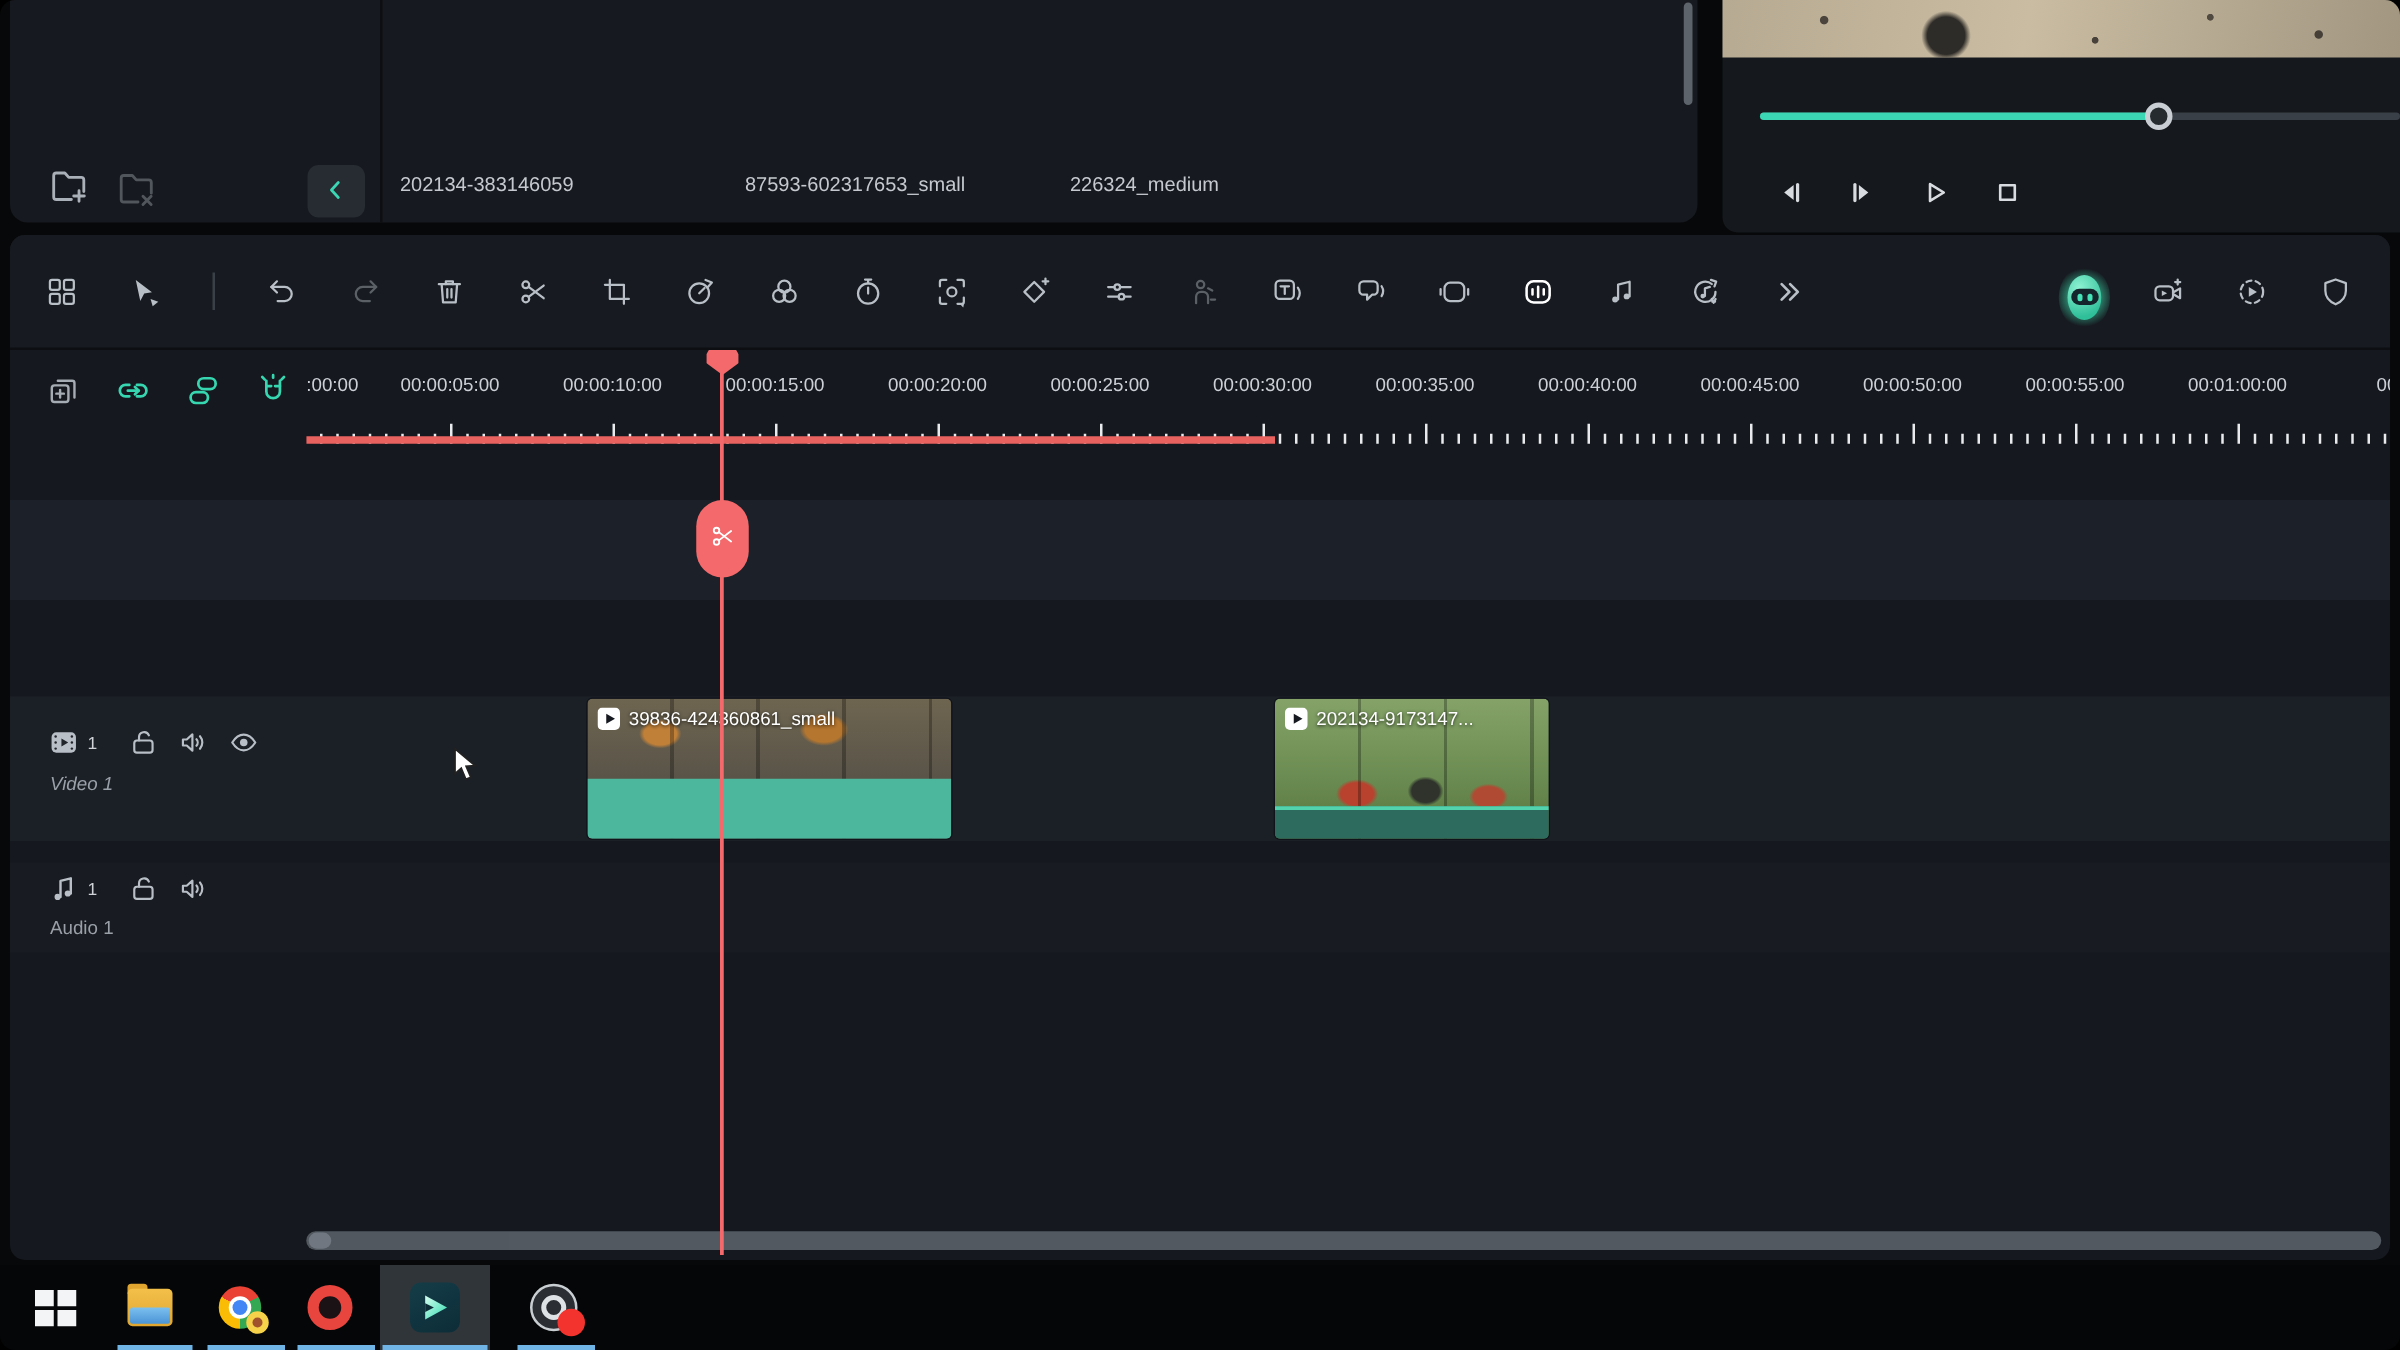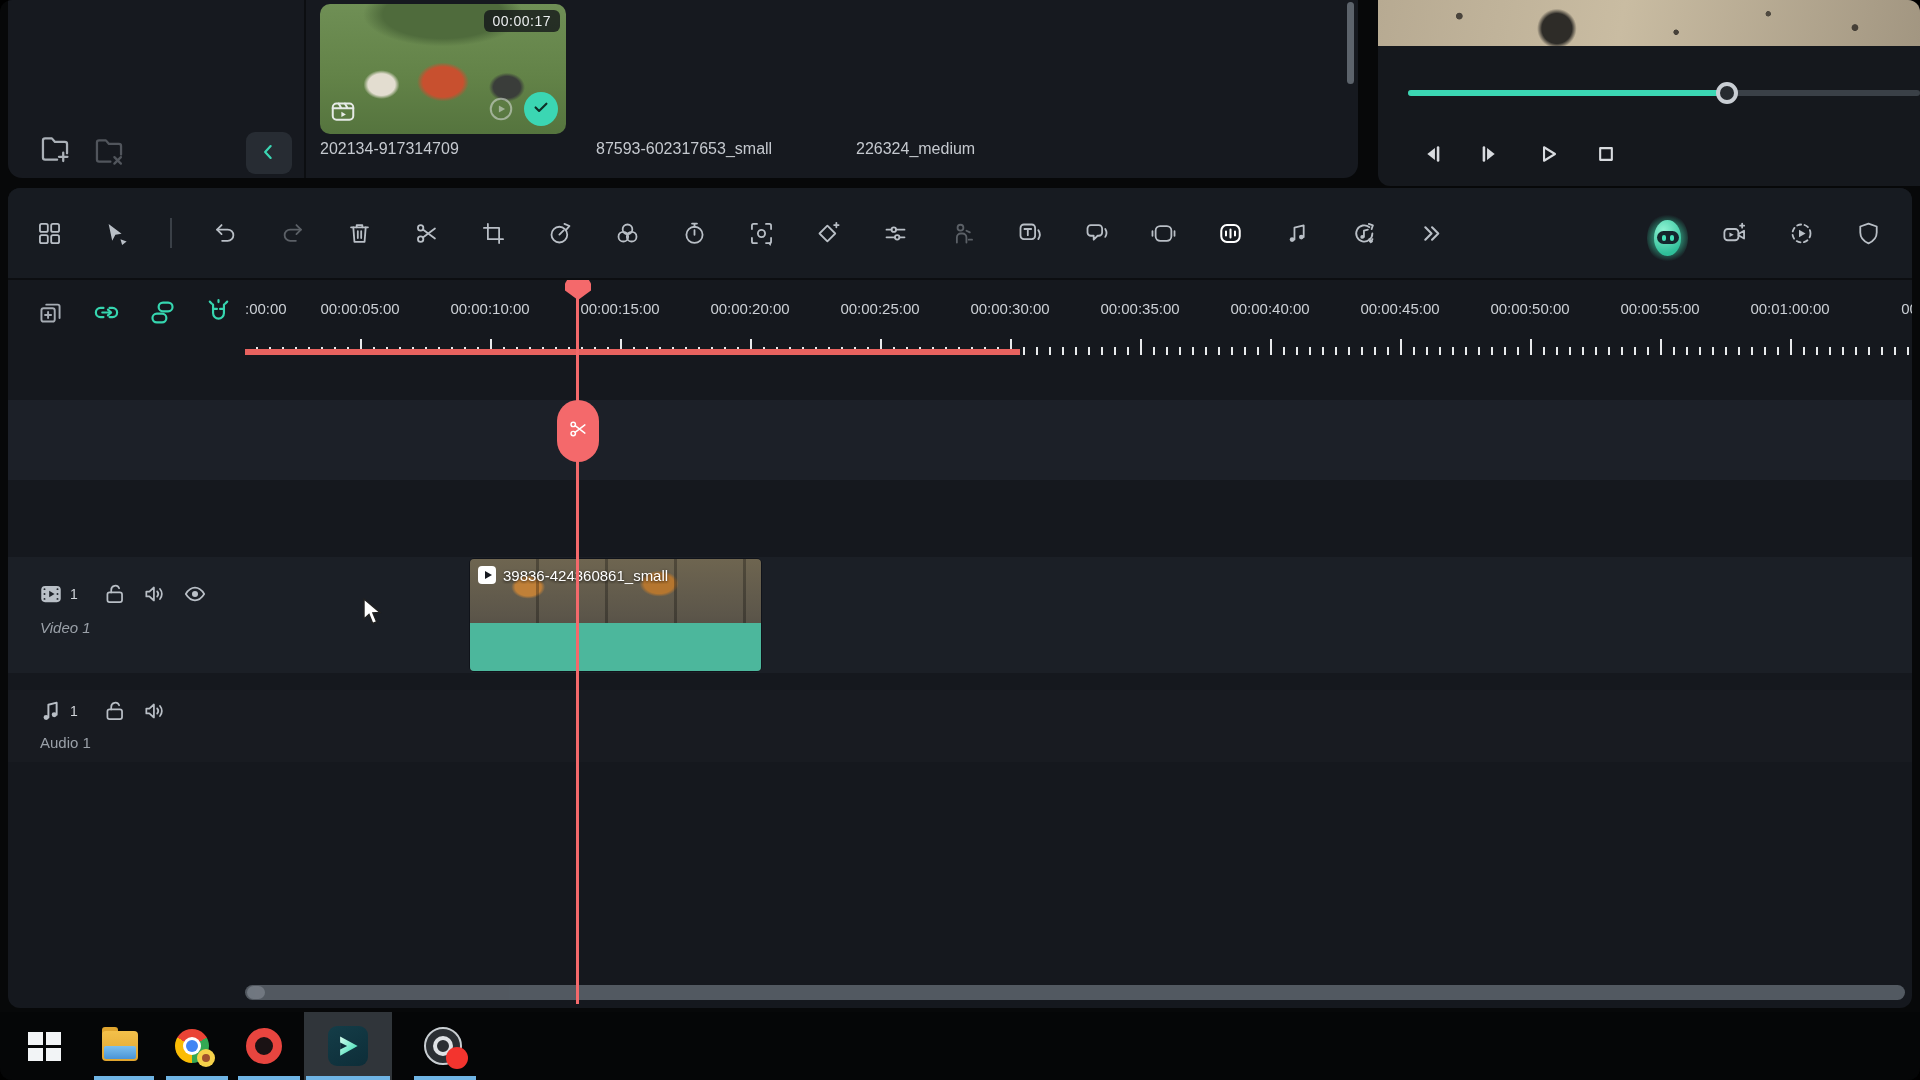--- a/index.html
+++ b/index.html
@@ -197,41 +197,21 @@
             <path d="M20.5 14.5 V8.5 A1.5 1.5 0 0 0 19 7 h-7 L9.8 4.5 H5 A1.5 1.5 0 0 0 3.5 6 v12 A1.5 1.5 0 0 0 5 19.5 h8"></path>
             <path d="M15.8 16.3 l4.6 4.6 M20.4 16.3 l-4.6 4.6"></path>
           </svg></span>
       <button class="collapse-btn">
           <span><svg viewBox="0 0 24 24" fill="none" stroke="currentColor" stroke-width="2.4" stroke-linecap="round" stroke-linejoin="round">
               <path d="M13.8 5.5 L7.8 12 l6 6.5"></path>
             </svg></span>
         </button>
     </div>
 
-    <div class="thumb" style="left:312px;width:246px;">
-      <div class="thumb-img t1-img"></div>
-      <span class="thumb-duration">00:00:17</span>
-      <span class="thumb-bl"><svg viewBox="0 0 24 24" fill="none" stroke="currentColor" stroke-width="1.6" stroke-linecap="round" stroke-linejoin="round">
-            <rect x="3.8" y="6" width="16.4" height="13" rx="3"></rect>
-            <path d="M3.8 9.8 h16.4 M8.5 6 l2.2 3.8 M13.5 6 l2.2 3.8"></path>
-            <path d="M10.7 12.6 l3.6 2.1 -3.6 2.1 z" fill="currentColor" stroke="none"></path>
-          </svg></span>
-      <span class="thumb-br">
-        <span class="pvc"><svg viewBox="0 0 24 24" fill="none" stroke="currentColor" stroke-width="1.6" stroke-linecap="round" stroke-linejoin="round">
-              <circle cx="12" cy="12" r="8.2"></circle>
-              <path d="M10.3 9.2 l5 2.8 -5 2.8 z" fill="currentColor" stroke="none"></path>
-            </svg></span>
-        <span class="action-circle check">
-            <span><svg viewBox="0 0 24 24" fill="none" stroke="currentColor" stroke-width="2.6" stroke-linecap="round" stroke-linejoin="round">
-                <path d="M5.5 12.5 l4.2 4.2 L18.5 8"></path>
-              </svg></span>
-          </span>
-      </span>
-    </div>
-    <div class="thumb-name" style="left:312px;">202134-917314709</div>
+    <div class="thumb-name" style="left:312px;">202134-383146059</div>
 
     <div class="thumb-name" style="left:588px;">87593-602317653_small</div>
 
     <div class="thumb-name" style="left:848px;">226324_medium</div>
 
     <div class="media-vscroll"></div>
   </div>
 
   <div class="preview-panel">
     <div class="preview-video"></div>
@@ -662,20 +642,28 @@
     </div>
 
     <div class="clip bright-audio" style="left:462px;width:291px;">
       <div class="clip-img c2-img"></div>
       <div class="clip-audio"></div>
       <div class="clip-label">
           <span class="play-badge"></span>
           <span>39836-424360861_small</span>
         </div>
     </div>
+    <div class="clip" style="left:1012px;width:219px;">
+      <div class="clip-img c4-img"></div>
+      <div class="clip-audio"></div>
+      <div class="clip-label">
+          <span class="play-badge"></span>
+          <span>202134-9173147...</span>
+        </div>
+    </div>
 
     <div class="ph-marker"></div>
     <div class="ph-line"></div>
     <div class="ph-scissors">
         <span><svg viewBox="0 0 24 24" fill="none" stroke="currentColor" stroke-width="1.6" stroke-linecap="round" stroke-linejoin="round">
             <circle cx="6.8" cy="7" r="2.4"></circle>
             <circle cx="6.8" cy="17" r="2.4"></circle>
             <path d="M8.8 8.4 L19.5 16.5 M8.8 15.6 L19.5 7.5"></path>
           </svg></span>
       </div>

